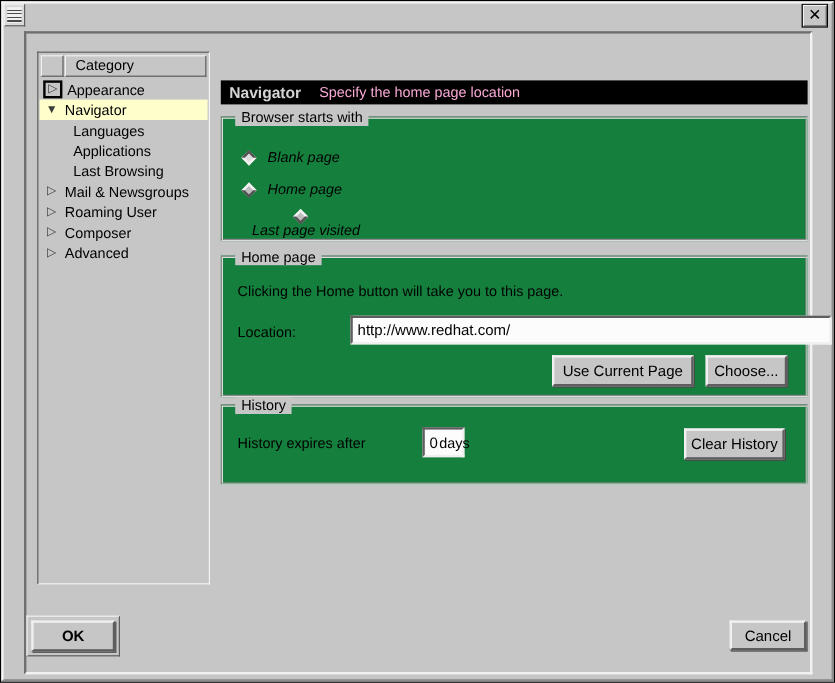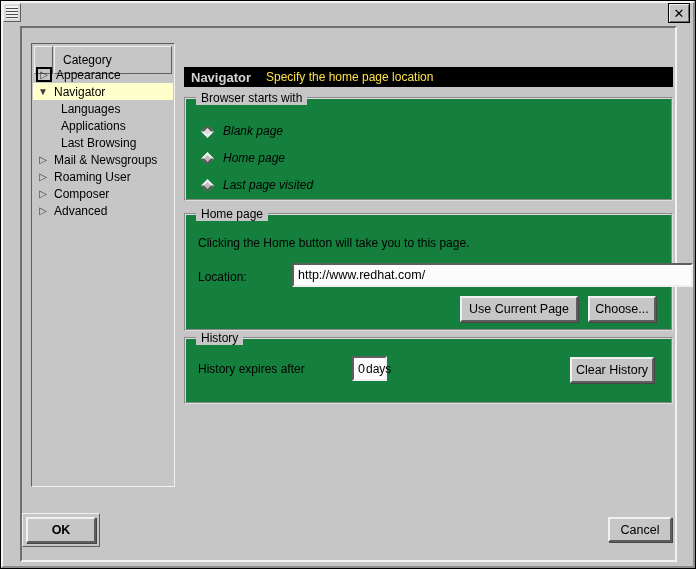--- a/index.html
+++ b/index.html
@@ -61,21 +61,21 @@
   
   .sidebar {
     position:absolute; left:30px; top:42px; width:144px; height:444px;
     border:1px solid; border-color:#5e5e5e #f2f2f2 #f2f2f2 #5e5e5e;
     background:#c6c6c6;
   }
   .tree-header { position:absolute; left:2px; top:2px; right:2px; height:18px; display:flex; gap:1px; }
   .tree-header .cell {
     background:#c6c6c6;
     border:1px solid; border-color:#f0f0f0 #5e5e5e #5e5e5e #f0f0f0;
-    height:28px; display:flex; align-items:center;
+    height:18px; display:flex; align-items:flex-start;
   }
   .tree-header .cell.small { width:19px; }
   .tree-header .cell.wide { flex:1; padding-left:8px; }
   .tree-rows { position:absolute; left:1px; top:22px; right:1px; }
   .tree-row {
     position:relative; height:17px; display:flex; align-items:center;
     padding-left:3px; cursor:default;
   }
   .tree-row.selected { background:#ffffcc; }
   .tri {
@@ -85,21 +85,21 @@
   .tri.focus { border:2px solid #000; width:16px; height:15px; }
   .tree-label { margin-left:4px; white-space:nowrap; }
   .tree-row.leaf .tree-label { margin-left:25px; }
 
   
   .content-header {
     position:absolute; left:183px; top:66px; width:489px; height:20px;
     background:#000; display:flex; align-items:center; padding-left:7px;
   }
   .content-header .hd-title { color:#d4d4d4; font-weight:bold; font-size:13px; }
-  .content-header .hd-sub { color:#fde047; font-size:12px; margin-left:15px; }
+  .content-header .hd-sub { color:#f9a8d4; font-size:12px; margin-left:15px; }
 
   .group {
     position:absolute; background:#15803d;
     border:2px groove #dddddd;
   }
   .group-legend {
     position:absolute; top:-8px; left:10px; background:#c6c6c6;
     padding:0 5px; font-size:12px; white-space:nowrap;
   }
   .g1 { left:183px; top:96px;  width:489px; height:104px; }
@@ -220,21 +220,21 @@
   <div class="group g1">
     <span class="group-legend">Browser starts with</span>
     <div class="radio-row" style="top:23px;">
       <span class="diamond on"></span>
       <span class="radio-label">Blank page</span>
     </div>
     <div class="radio-row" style="top:50px;">
       <span class="diamond off"></span>
       <span class="radio-label">Home page</span>
     </div>
-    <div class="radio-row" style="top:77px;">
+    <div class="radio-row" style="top:77px;flex-direction:column;">
       <span class="diamond off"></span>
       <span class="radio-label">Last page visited</span>
     </div>
   </div>
 
   <div class="group g2">
     <span class="group-legend">Home page</span>
     <div class="static-text" style="left:12px; top:21px;">Clicking the Home button will take you to this page.</div>
     <div class="static-text" style="left:12px; top:55px;">Location:</div>
     <input class="text-input" style="left: 70px; top: 48px; width: 401px; height: 24px;" value="http://www.redhat.com/">

